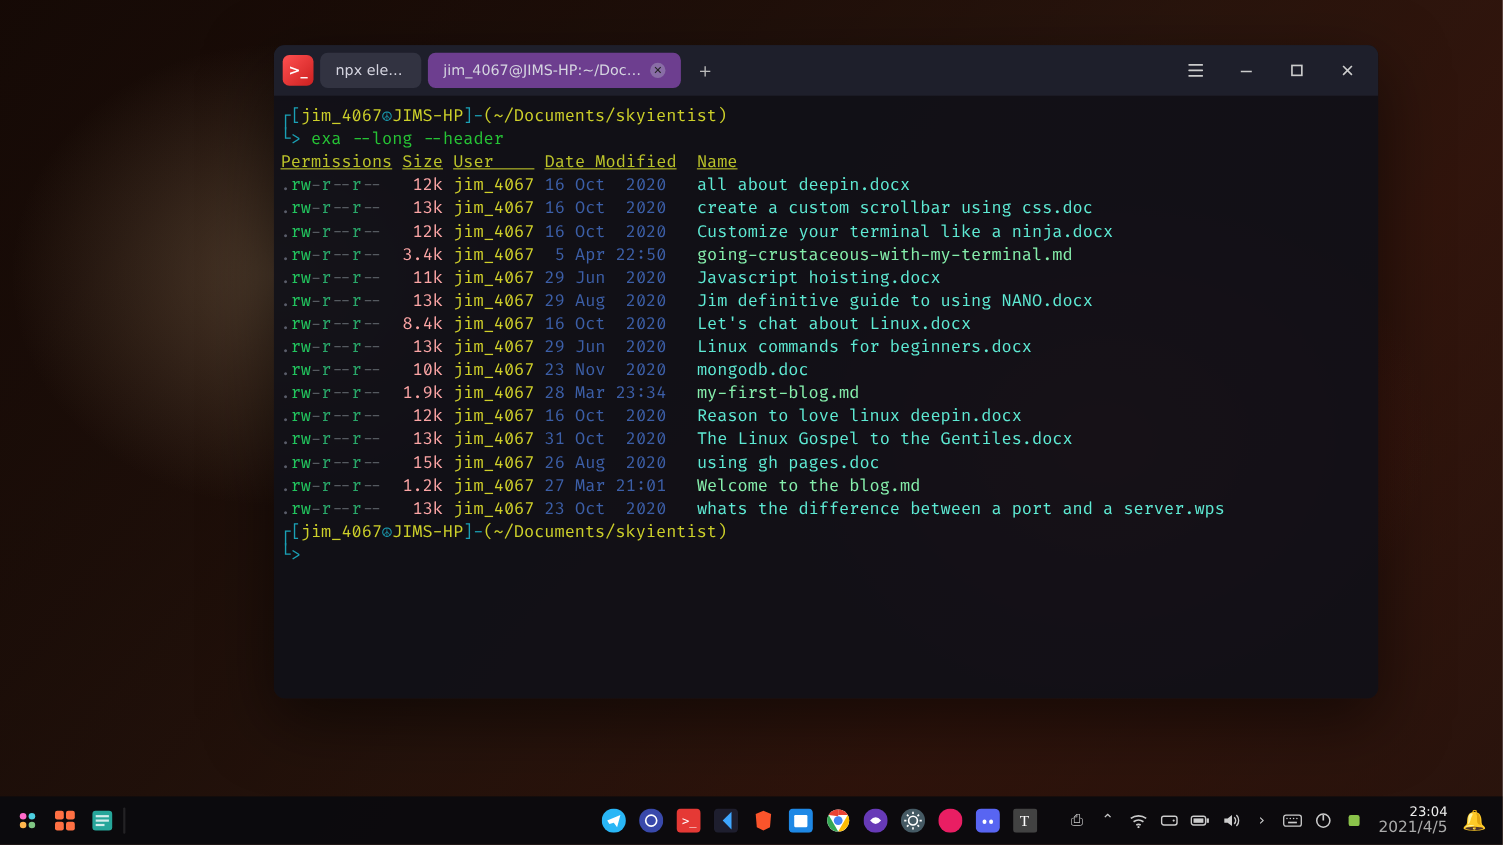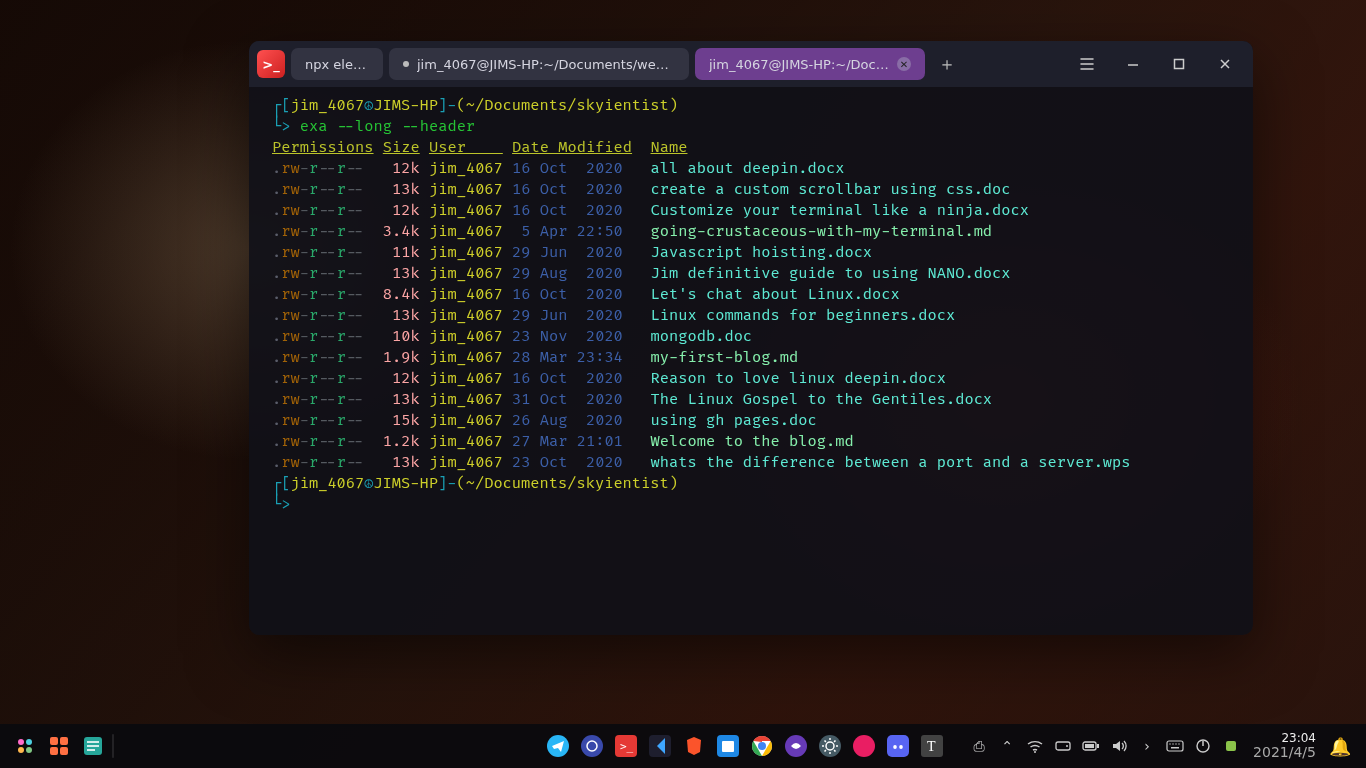--- a/index.html
+++ b/index.html
@@ -90,39 +90,39 @@
   cursor: pointer;
 }
 .spacer { flex: 1; }
 .win-btn {
   width: 40px; height: 32px;
   display: flex; align-items: center; justify-content: center;
   color: #ccc; cursor: pointer; border-radius: 4px;
 }
 .terminal-body {
   flex: 1;
-  padding: 8px 23px;
+  padding: 8px 6px;
   font-family: "Fira Code", "DejaVu Sans Mono", monospace;
   font-size: 15px;
   line-height: 21px;
   white-space: pre;
   overflow: hidden;
   color: #c8c8c8;
 }
 .brk { color: #1aa0b5; }
 .user { color: #cdd02a; }
 .at { color: #1aa0b5; }
 .host { color: #cdd02a; }
 .path { color: #cdd02a; }
 .paren { color: #cdd02a; }
 .arrow { color: #1aa0b5; }
 .cmd { color: #26c335; }
 .hdr { color: #bcc42a; text-decoration: underline; }
 .dot { color: #5a5d6a; }
-.rw { color: #a16207; }
+.rw { color: #22c55e; }
 .dash { color: #555a60; }
 .r1 { color: #2aa86a; }
 .size { color: #fca5a5; }
 .owner { color: #d0d02a; }
 .date { color: #3c5fa8; }
 .fname { color: #5eead4; }
 .hl { color: #86efac; font-weight: normal; }
 .row { display: block; }
 .taskbar {
   position: absolute;
@@ -160,24 +160,20 @@
 <body>
 
 <div class="wallpaper-overlay"></div>
 
 <div class="terminal-window">
   <div class="titlebar">
     <div class="app-icon">&gt;_</div>
     <div class="tab short">
       <span class="tab-label">npx ele…</span>
     </div>
-    <div class="tab med">
-      <span class="tab-dot"></span>
-      <span class="tab-label">jim_4067@JIMS-HP:~/Documents/web…</span>
-    </div>
     <div class="tab active">
       <span class="tab-label">jim_4067@JIMS-HP:~/Docum…</span>
       <span class="tab-close">✕</span>
     </div>
     <div class="new-tab">＋</div>
     <div class="spacer"></div>
     <div class="win-btn">
       <svg width="14" height="12" viewBox="0 0 14 12">
           <path d="M1 1h12M1 6h12M1 11h12" stroke="#ccc" stroke-width="1.5" stroke-linecap="round"></path>
         </svg>

